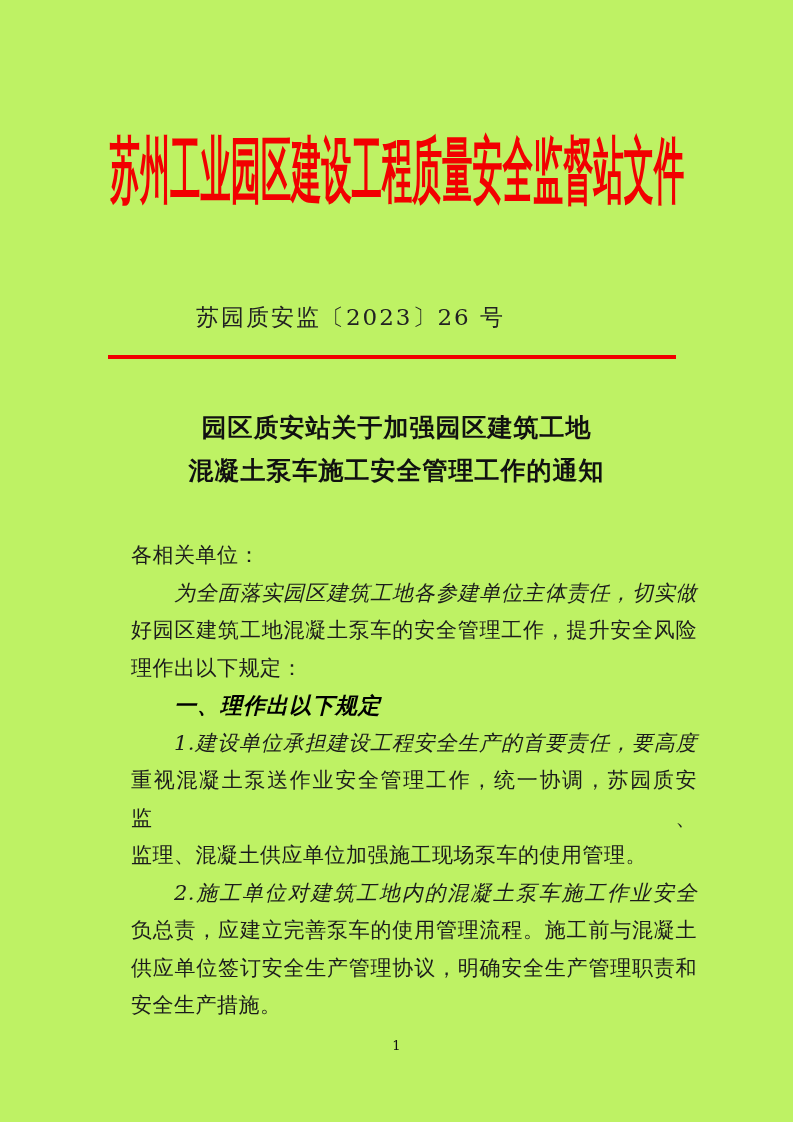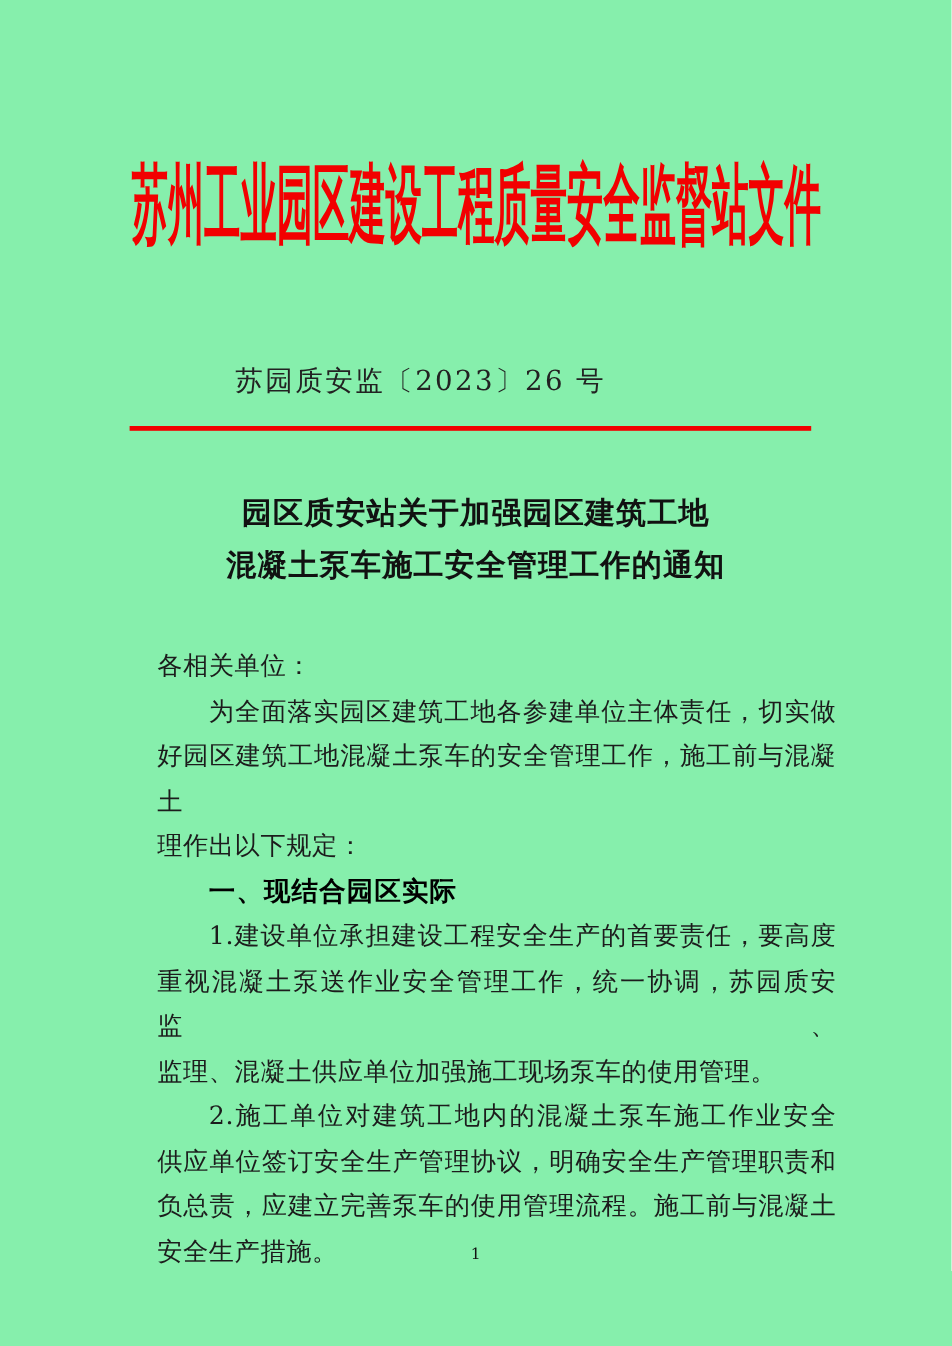--- a/index.html
+++ b/index.html
@@ -6,21 +6,21 @@
   html, body { background: #ffffff; }
   body {
     width: 793px; height: 1122px;
     position: relative;
     font-family: "DejaVu Serif", serif;
     overflow: hidden;
   }
   .page {
     position: absolute; top: 0; left: 0;
     width: 793px; height: 1122px;
-    background: #86efac;
+    background: #bef264;
     padding-left: 36px;
   }
 
   
   .letterhead-wrap {
     position: absolute; top: 128px; left: 0;
     width: 793px; height: 84px;
     display: flex; align-items: center; justify-content: center;
     overflow: visible;
   }
@@ -76,21 +76,21 @@
     line-height: 37.5px;
     letter-spacing: 0.5px;
     color: #1c1c1c;
   }
   .body-line { white-space: nowrap; }
   .body-line.full {
     white-space: normal;
     text-align: justify;
     text-align-last: justify;
   }
-  .body-line.indent { padding-left: 43px; }
+  .body-line.indent { padding-left: 43px; font-style: italic; }
   .body-line.heading {
     font-family: "DejaVu Sans", sans-serif;
     font-weight: 700;
     font-size: 22px;
     letter-spacing: 1px;
     color: #000000;
   }
 
   
   .page-number {
@@ -116,27 +116,27 @@
   <div class="red-rule accent-bg" style="background: rgb(242, 0, 0);"></div>
 
   <div class="doc-title">
     <div>园区质安站关于加强园区建筑工地</div>
     <div>混凝土泵车施工安全管理工作的通知</div>
   </div>
 
   <div class="doc-body">
       <div class="body-line">各相关单位：</div>
       <div class="body-line indent full">为全面落实园区建筑工地各参建单位主体责任，切实做</div>
-      <div class="body-line full">好园区建筑工地混凝土泵车的安全管理工作，施工前与混凝土</div>
+      <div class="body-line full">好园区建筑工地混凝土泵车的安全管理工作，提升安全风险</div>
       <div class="body-line">理作出以下规定：</div>
-      <div class="body-line indent heading">一、现结合园区实际</div>
+      <div class="body-line indent heading">一、理作出以下规定</div>
       <div class="body-line indent full">1.建设单位承担建设工程安全生产的首要责任，要高度</div>
       <div class="body-line full">重视混凝土泵送作业安全管理工作，统一协调，苏园质安监、</div>
       <div class="body-line">监理、混凝土供应单位加强施工现场泵车的使用管理。</div>
       <div class="body-line indent full">2.施工单位对建筑工地内的混凝土泵车施工作业安全</div>
+      <div class="body-line full">负总责，应建立完善泵车的使用管理流程。施工前与混凝土</div>
       <div class="body-line full">供应单位签订安全生产管理协议，明确安全生产管理职责和</div>
-      <div class="body-line full">负总责，应建立完善泵车的使用管理流程。施工前与混凝土</div>
       <div class="body-line">安全生产措施。</div>
     </div>
 
   <div class="page-number">1</div>
 
 </div>
 
 </body></html>

